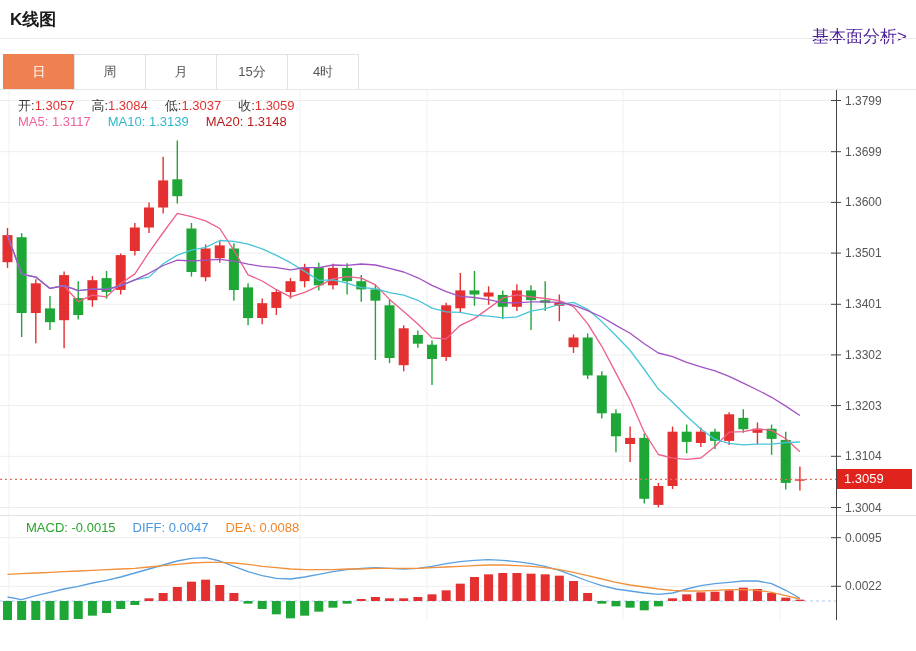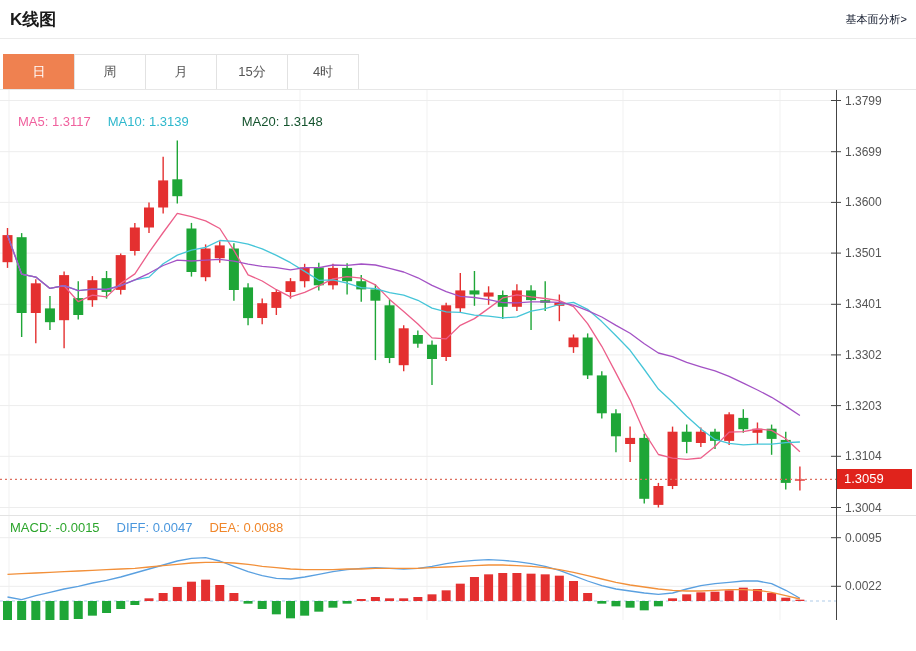--- a/index.html
+++ b/index.html
@@ -1,19 +1,19 @@
 <!DOCTYPE html>
 <html><head>
 <meta charset="utf-8">
 <style>
   html,body{margin:0;padding:0;background:#fff;}
   .page{position:relative;width:916px;height:620px;background:#fff;overflow:hidden;
         font-family:"Liberation Sans",sans-serif;}
   .page-title{position:absolute;left:10px;top:8px;font-size:17px;font-weight:bold;color:#1a1a1a;}
-  .fund-link{position:absolute;right:9px;top:12px;font-size:11px;color:#0f172a;cursor:pointer;text-decoration:none;}
+  .fund-link{position:absolute;right:9px;top:25px;font-size:17px;color:#4c1d95;cursor:pointer;text-decoration:none;}
   .top-divider{position:absolute;left:0;top:38px;width:916px;border-top:1px solid #ebebeb;}
   .tabs{position:absolute;left:3px;top:54px;display:flex;}
   .tab{width:70px;height:34px;line-height:34px;text-align:center;font-size:13px;color:#555;
        border:1px solid #e2e2e2;margin-left:-1px;background:#fff;cursor:pointer;}
   .tab:first-child{margin-left:0;}
   .tab.active{background:#ef8150;border-color:#ef8150;color:#fff;}
   .tabs-baseline{position:absolute;left:0;top:89px;width:916px;border-top:1px solid #e7e7e7;}
   svg{position:absolute;left:0;top:0;}
   .legend{position:absolute;display:flex;font-size:13px;white-space:nowrap;}
   .legend .item{margin-right:17px;}
@@ -257,25 +257,31 @@
       <line x1="799.9" x2="799.9" y1="466.5" y2="490.6" stroke="#e43030" stroke-width="1.4"></line>
       <rect x="794.9" y="479.3" width="10" height="1.4" fill="#e43030"></rect>
       <polyline points="7.5,235.1 21.6,274.1 35.8,277.1 50.0,288.4 64.1,285.7 78.3,301.7 92.4,295.1 106.5,296.9 120.7,283.5 134.9,273.9 149.0,252.4 163.2,232.5 177.3,213.3 191.5,216.7 205.6,220.9 219.8,228.5 233.9,250.4 248.1,274.8 262.2,281.0 276.4,289.7 290.5,296.9 304.7,292.4 318.8,285.8 332.9,278.8 347.1,276.6 361.3,278.2 375.4,284.9 389.6,299.4 403.7,311.5 417.9,324.0 432.0,337.9 446.2,338.9 460.3,325.3 474.4,318.6 488.6,308.4 502.8,297.9 516.9,294.9 531.1,296.9 545.2,298.5 559.4,300.6 573.5,306.7 587.6,323.7 601.8,346.3 616.0,373.1 630.1,400.1 644.3,432.3 658.4,454.5 672.6,458.1 686.7,459.3 700.9,458.0 715.0,446.5 729.1,432.1 743.3,431.6 757.5,429.0 771.6,430.4 785.8,438.8 799.9,451.8" fill="none" stroke="#ec5f8a" stroke-width="1.3" stroke-linejoin="round"></polyline>
       <polyline points="7.5,235.1 21.6,274.1 35.8,277.1 50.0,288.4 64.1,285.7 78.3,290.6 92.4,289.1 106.5,289.5 120.7,285.7 134.9,279.8 149.0,277.1 163.2,263.8 177.3,255.1 191.5,250.1 205.6,247.4 219.8,240.5 233.9,241.4 248.1,244.1 262.2,248.9 276.4,255.3 290.5,262.7 304.7,271.4 318.8,280.3 332.9,279.9 347.1,283.2 361.3,287.6 375.4,288.6 389.6,292.6 403.7,295.1 417.9,300.3 432.0,308.1 446.2,311.9 460.3,312.4 474.4,315.1 488.6,316.2 502.8,317.9 516.9,316.9 531.1,311.1 545.2,308.6 559.4,304.5 573.5,302.3 587.6,309.3 601.8,321.6 616.0,335.8 630.1,350.3 644.3,369.5 658.4,389.1 672.6,402.2 686.7,416.2 700.9,429.1 715.0,439.4 729.1,443.3 743.3,444.9 757.5,444.1 771.6,444.2 785.8,442.6 799.9,442.0" fill="none" stroke="#45c5d8" stroke-width="1.3" stroke-linejoin="round"></polyline>
       <polyline points="7.5,235.1 21.6,274.1 35.8,277.1 50.0,288.4 64.1,285.7 78.3,290.6 92.4,289.1 106.5,289.5 120.7,285.7 134.9,279.8 149.0,273.3 163.2,265.5 177.3,260.2 191.5,261.0 205.6,260.2 219.8,259.3 233.9,261.1 248.1,264.2 262.2,266.3 276.4,267.6 290.5,269.9 304.7,267.6 318.8,267.7 332.9,265.0 347.1,265.3 361.3,264.0 375.4,265.0 389.6,268.3 403.7,272.0 417.9,277.8 432.0,285.4 446.2,291.6 460.3,296.3 474.4,297.5 488.6,299.7 502.8,302.7 516.9,302.8 531.1,301.9 545.2,301.8 559.4,302.4 573.5,305.2 587.6,310.6 601.8,317.0 616.0,325.4 630.1,333.3 644.3,343.7 658.4,353.0 672.6,356.7 686.7,362.4 700.9,366.8 715.0,370.9 729.1,376.3 743.3,383.2 757.5,390.0 771.6,397.3 785.8,406.1 799.9,415.5" fill="none" stroke="#a352c5" stroke-width="1.3" stroke-linejoin="round"></polyline>
       <line x1="0" x2="836" y1="479.3" y2="479.3" stroke="#dd7060" stroke-width="1.2" stroke-dasharray="2 3"></line>
       <line x1="836.5" x2="836.5" y1="90" y2="648" stroke="#444" stroke-width="1"></line>
       <rect x="10" y="648.5" width="906" height="2.5" fill="#1a1a1a"></rect>
     </svg>
 
+  <div class="legend" style="left:18px;top:97px;">
+      <span class="item"><span class="lab">开:</span><span style="color: rgb(228, 48, 48);">1.3057</span></span>
+      <span class="item"><span class="lab">高:</span><span style="color: rgb(228, 48, 48);">1.3084</span></span>
+      <span class="item"><span class="lab">低:</span><span style="color: rgb(228, 48, 48);">1.3037</span></span>
+      <span class="item"><span class="lab">收:</span><span style="color: rgb(228, 48, 48);">1.3059</span></span>
+    </div>
   <div class="legend" style="left:18px;top:114px;">
       <span class="item" style="color: rgb(240, 97, 158);">MA5: 1.3117</span>
       <span class="item" style="color: rgb(47, 184, 205);">MA10: 1.3139</span>
-      <span class="item" style="color: #14532d; margin-left: 36px;">MA20: 1.3148</span>
-    </div>
-  <div class="legend" style="left:10px;top:520px;">
+      <span class="item" style="color: #b91c1c;">MA20: 1.3148</span>
+    </div>
+  <div class="legend" style="left:26px;top:520px;">
       <span class="item" style="color: rgb(44, 165, 44);">MACD: -0.0015</span>
       <span class="item" style="color: rgb(74, 151, 221);">DIFF: 0.0047</span>
       <span class="item" style="color: rgb(240, 134, 42);">DEA: 0.0088</span>
     </div>
 
   <div class="price-badge" style="top: 469px; background: rgb(224, 35, 28);">1.3059</div>
 </div>
 
 </body></html>

